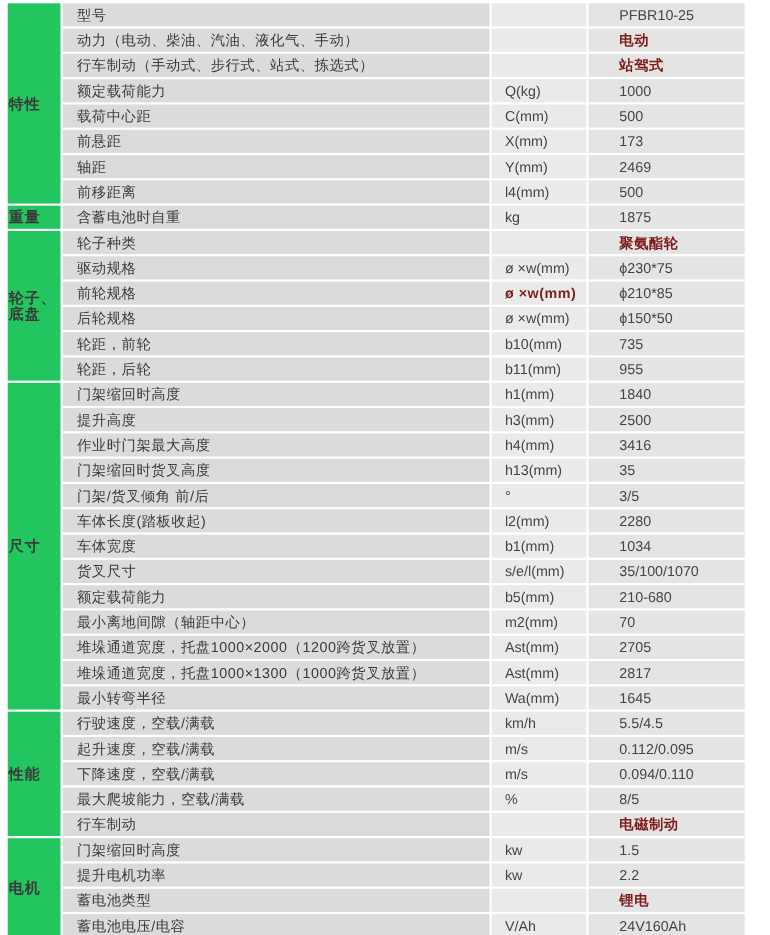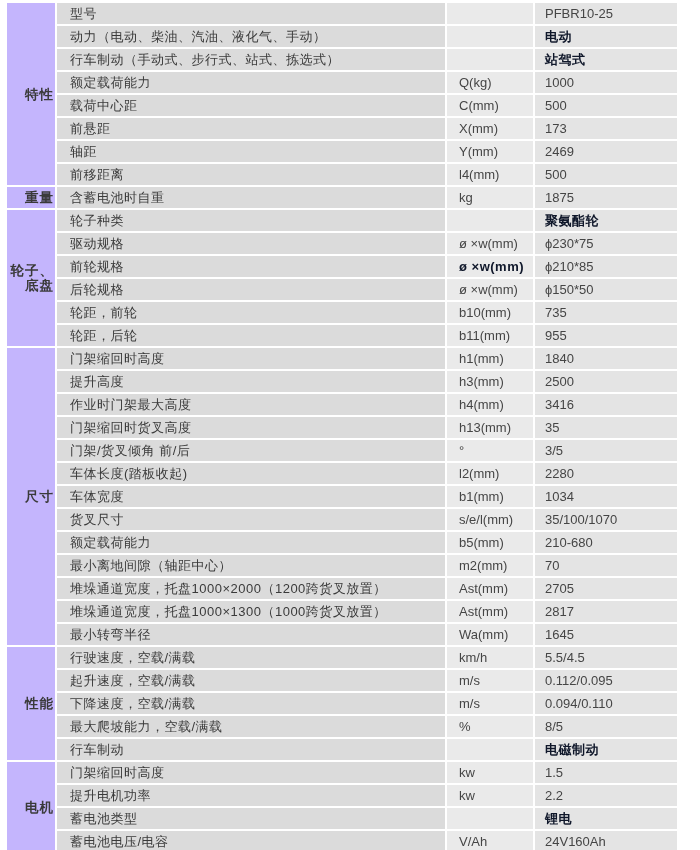--- a/index.html
+++ b/index.html
@@ -7,28 +7,28 @@
        font-family:"Liberation Sans","DejaVu Sans",sans-serif;
        color:#3d3d3d;-webkit-font-smoothing:antialiased;}
   table.spec{border-collapse:separate;border-spacing:2px;margin:1px 0 0 5px;
              table-layout:fixed;width:674px;}
   col.c-cat{width:48px;}
   col.c-lbl{width:388px;}
   col.c-unit{width:86px;}
   col.c-val{width:142px;}
   td{height:19px;font-size:13px;line-height:19px;white-space:nowrap;
      overflow:hidden;vertical-align:middle;}
-  td.cat{background:#c4b5fd;text-align:right;font-weight:bold;
+  td.cat{background:#22c55e;text-align:left;font-weight:bold;
          white-space:normal;line-height:15px;letter-spacing:1px;
          font-size:13.5px;color:#3a3a3a;}
   td.lbl{background:#dbdbdb;padding-left:13px;font-weight:normal;
          letter-spacing:0.5px;color:#3a3a3a;}
   td.unit{background:#eaeaea;padding-left:12px;color:#454545;margin-top:44px;}
-  td.val{background:#e4e4e4;padding-left:10px;color:#454545;margin-top:21px;}
-  td.b{font-weight:bold;color:#0f172a;letter-spacing:0.5px;}
+  td.val{background:#e4e4e4;padding-left:28px;color:#454545;margin-top:21px;}
+  td.b{font-weight:bold;color:#7f1d1d;letter-spacing:0.5px;}
 </style>
 </head>
 <body>
 
 <table class="spec">
   <colgroup>
     <col class="c-cat">
       <col class="c-lbl">
       <col class="c-unit">
       <col class="c-val">

